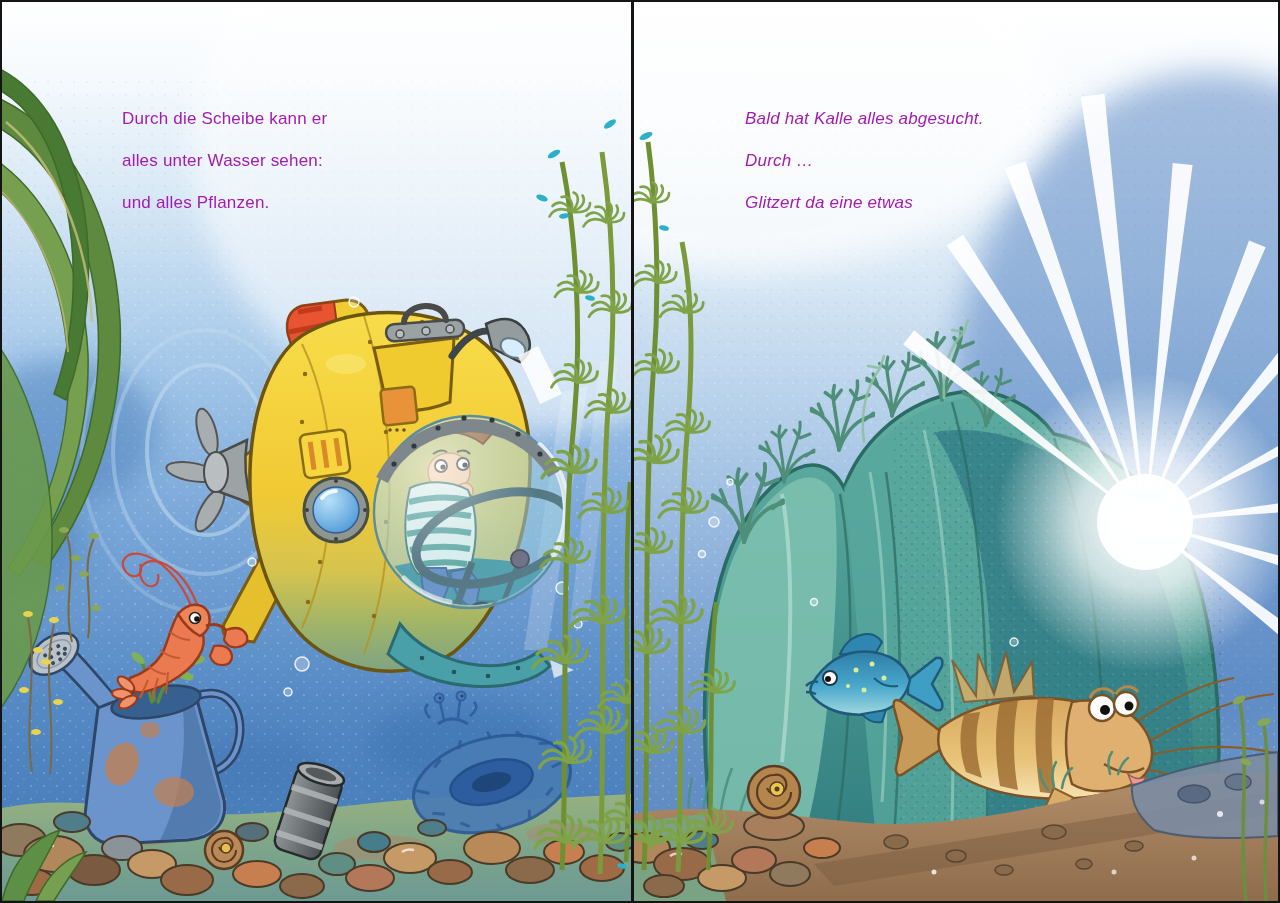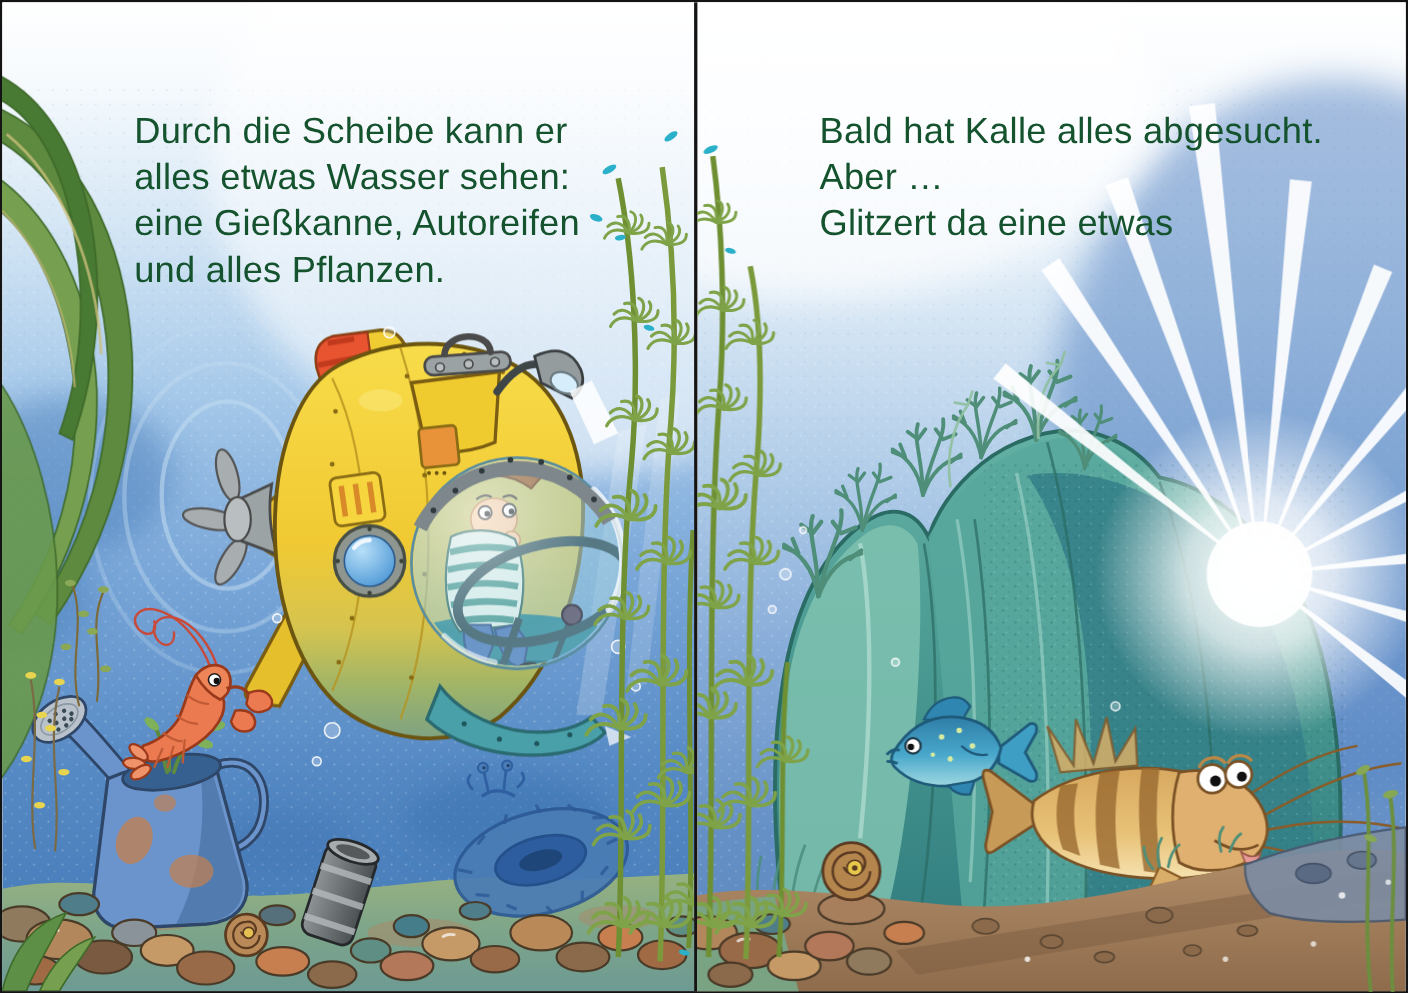--- a/index.html
+++ b/index.html
@@ -4,25 +4,25 @@
 <style>
   html,body{margin:0;padding:0;background:#ffffff;}
   .spread{
     position:relative;width:1280px;height:903px;margin:0 auto;
     background:#ffffff;box-sizing:border-box;border:2px solid #141414;overflow:hidden;
     font-family:"Liberation Sans", sans-serif;
   }
   .page{position:absolute;top:0;bottom:0;overflow:hidden;}
   .page-left{left:0;width:629px;}
   .gutter{position:absolute;top:0;bottom:0;left:629px;width:3px;background:#141414;z-index:30;}
-  .page-right{left:632px;width:644px;}
+  .page-right{left:632px;width:644px;font-style:italic;}
   .page svg{position:absolute;left:0;top:0;width:100%;height:100%;}
   .story-text{
-    position:absolute;z-index:20;color:#14532d;
-    font-size:33px;line-height:42px;letter-spacing:0.2px;font-weight:400;
+    position:absolute;z-index:20;color:#a21caf;
+    font-size:17px;line-height:42px;letter-spacing:0.2px;font-weight:400;
   }
   .story-text span{display:block;white-space:nowrap;}
   .text-left{left:120px;top:96px;}
   .text-right{left:111px;top:96px;}
 </style>
 </head>
 <body>
 
 <div class="spread">
 
@@ -461,22 +461,21 @@
           <ellipse cx="562" cy="214" rx="5" ry="2.5" transform="rotate(-10 562 214)"></ellipse>
           <ellipse cx="608" cy="122" rx="7" ry="3" transform="rotate(-35 608 122)"></ellipse>
           <ellipse cx="588" cy="296" rx="5" ry="2.5" transform="rotate(15 588 296)"></ellipse>
           <ellipse cx="620" cy="864" rx="5" ry="2.5" transform="rotate(15 620 864)"></ellipse>
         </g>
       </g>
     </svg>
 
     <div class="story-text text-left">
       <span>Durch die Scheibe kann er</span>
-      <span>alles etwas Wasser sehen:</span>
-      <span>eine Gießkanne, Autoreifen</span>
+      <span>alles unter Wasser sehen:</span>
       <span>und alles Pflanzen.</span>
     </div>
   </div>
 
   <div class="gutter"></div>
 
   <div class="page page-right">
     <svg viewBox="0 0 644 899" preserveAspectRatio="none" xmlns="http://www.w3.org/2000/svg">
       <defs>
         <linearGradient id="waterR" x1="0" y1="0" x2="0" y2="1">
@@ -731,18 +730,18 @@
         <circle cx="80" cy="520" r="5"></circle>
           <circle cx="68" cy="552" r="3.5"></circle>
           <circle cx="96" cy="480" r="3"></circle>
         <circle cx="380" cy="640" r="4"></circle>
           <circle cx="180" cy="600" r="3.5"></circle>
       </g>
     </svg>
 
     <div class="story-text text-right">
       <span>Bald hat Kalle alles abgesucht.</span>
-      <span>Aber …</span>
+      <span>Durch …</span>
       <span>Glitzert da eine etwas</span>
     </div>
   </div>
 
 </div>
 
 </body></html>

